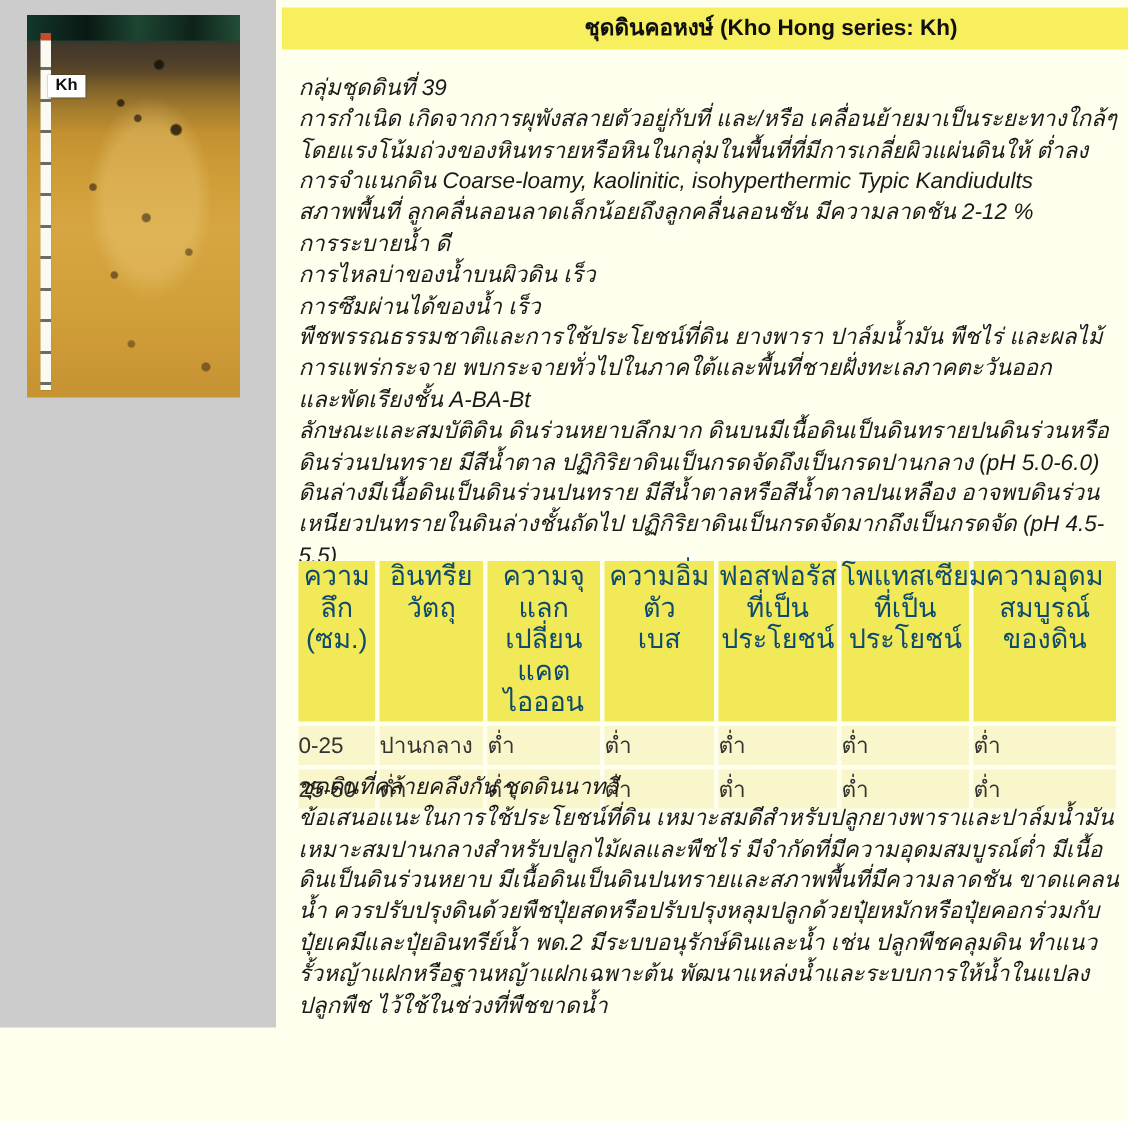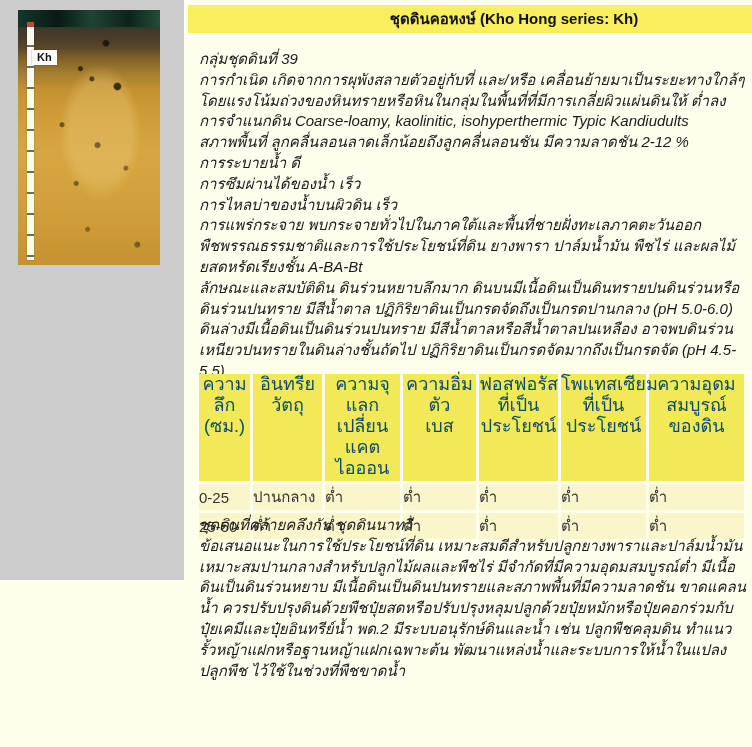--- a/index.html
+++ b/index.html
@@ -7,21 +7,21 @@
     width:752px; height:747px;
     background:#FFFFEE;
     font-family:"Liberation Sans","DejaVu Sans",sans-serif;
     color:#1A1A1A;
     overflow:hidden;
   }
   .stage { position:relative; width:752px; height:747px; }
 
   
   .sidebar {
-    position:absolute; left:0; top:0; width:184px; height:580px;
+    position:absolute; left:0; top:0; width:184px; height:685px;
     background:#CCCCCC;
   }
   .photo {
     position:absolute; left:18px; top:10px; width:142px; height:255px;
     background:
       radial-gradient(ellipse 55px 90px at 58% 48%, rgba(238,205,125,0.35) 0 55%, transparent 75%),
       linear-gradient(90deg, rgba(18,55,42,0.95), rgba(8,22,18,0.95) 28%, rgba(28,70,50,0.9) 52%, rgba(12,32,24,0.92) 78%, rgba(34,80,56,0.88)) ,
       linear-gradient(180deg,
         #23493A 0%, #1F3D2F 6%,
         #43382A 8%, #4A3C2A 11%,
@@ -116,25 +116,25 @@
   </div>
 
   <div class="title-bar">ชุดดินคอหงษ์ (Kho Hong series: Kh)</div>
 
   <div class="desc">
     <p>กลุ่มชุดดินที่ 39</p>
     <p>การกำเนิด เกิดจากการผุพังสลายตัวอยู่กับที่ และ/หรือ เคลื่อนย้ายมาเป็นระยะทางใกล้ๆ โดยแรงโน้มถ่วงของหินทรายหรือหินในกลุ่มในพื้นที่ที่มีการเกลี่ยผิวแผ่นดินให้ ต่ำลง</p>
     <p>การจำแนกดิน Coarse-loamy, kaolinitic, isohyperthermic Typic Kandiudults</p>
     <p>สภาพพื้นที่ ลูกคลื่นลอนลาดเล็กน้อยถึงลูกคลื่นลอนชัน มีความลาดชัน 2-12 %</p>
     <p>การระบายน้ำ ดี</p>
+    <p>การไหลบ่าของน้ำบนผิวดิน เร็ว</p>
     <p>การซึมผ่านได้ของน้ำ เร็ว</p>
-    <p>การไหลบ่าของน้ำบนผิวดิน เร็ว</p>
+    <p>พืชพรรณธรรมชาติและการใช้ประโยชน์ที่ดิน ยางพารา ปาล์มน้ำมัน พืชไร่ และผลไม้</p>
     <p>การแพร่กระจาย พบกระจายทั่วไปในภาคใต้และพื้นที่ชายฝั่งทะเลภาคตะวันออก</p>
-    <p>พืชพรรณธรรมชาติและการใช้ประโยชน์ที่ดิน ยางพารา ปาล์มน้ำมัน พืชไร่ และผลไม้</p>
-    <p>ยสดหรัดเรียงชั้น A-BA-Bt</p>
+    <p>และพัดเรียงชั้น A-BA-Bt</p>
     <p>ลักษณะและสมบัติดิน ดินร่วนหยาบลึกมาก ดินบนมีเนื้อดินเป็นดินทรายปนดินร่วนหรือดินร่วนปนทราย มีสีน้ำตาล ปฏิกิริยาดินเป็นกรดจัดถึงเป็นกรดปานกลาง (pH 5.0-6.0) ดินล่างมีเนื้อดินเป็นดินร่วนปนทราย มีสีน้ำตาลหรือสีน้ำตาลปนเหลือง อาจพบดินร่วนเหนียวปนทรายในดินล่างชั้นถัดไป ปฏิกิริยาดินเป็นกรดจัดมากถึงเป็นกรดจัด (pH 4.5-5.5)</p>
   </div>
 
   <table class="soil-table">
     <colgroup>
       <col style="width:51px">
         <col style="width:69px">
         <col style="width:75px">
       <col style="width:73px">
         <col style="width:79px">

